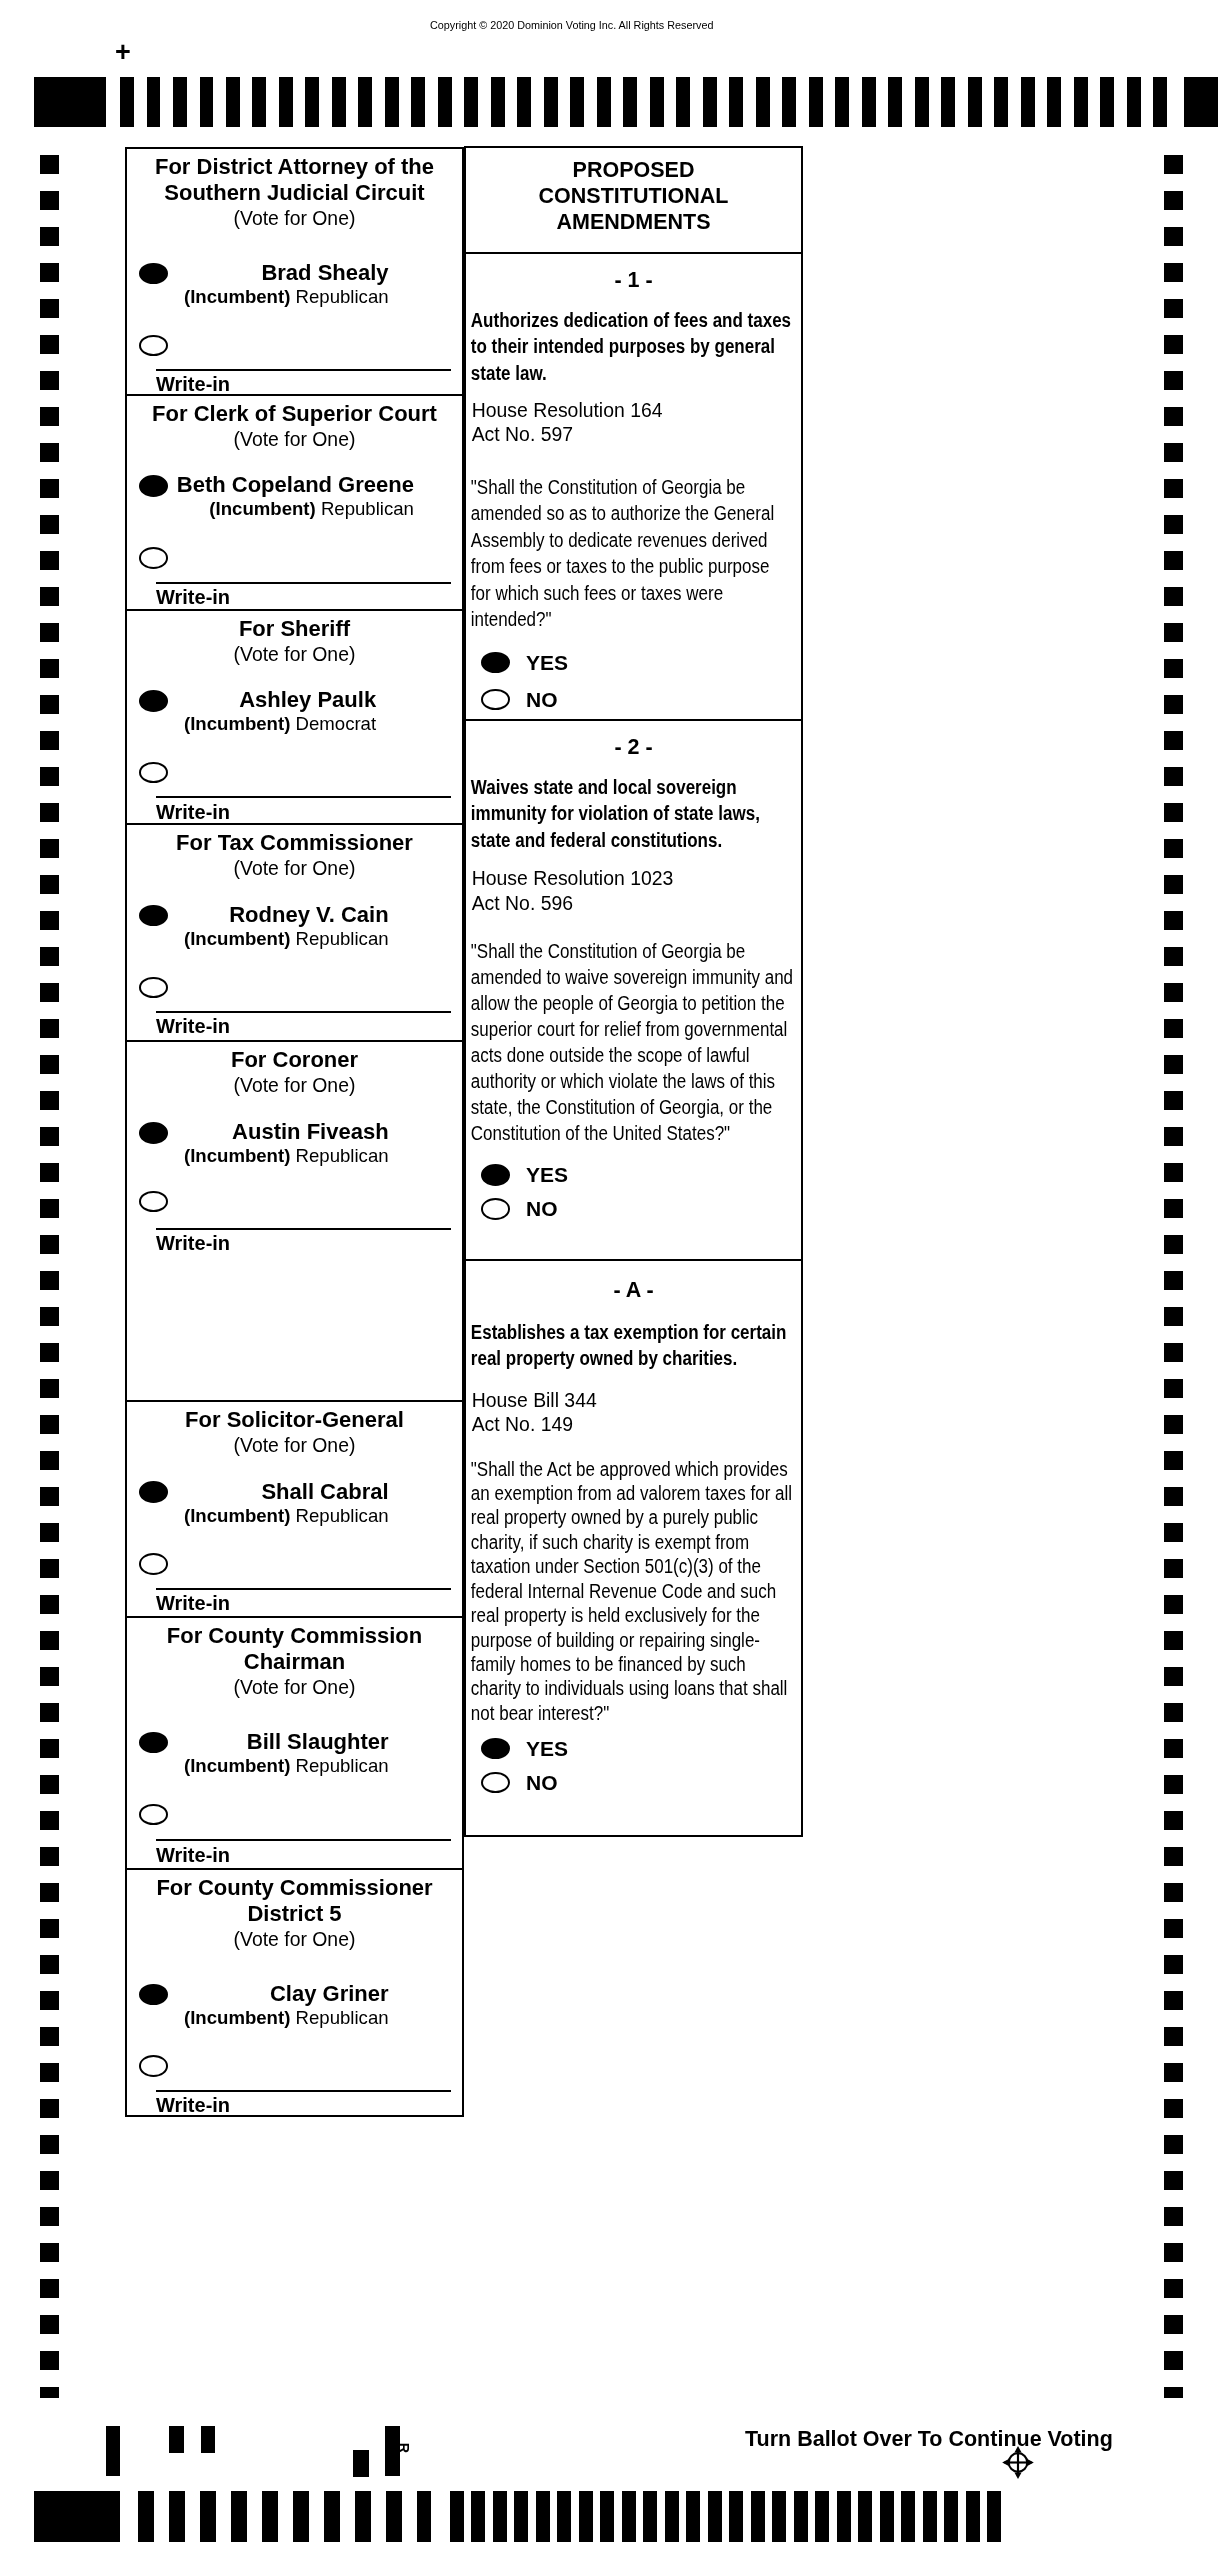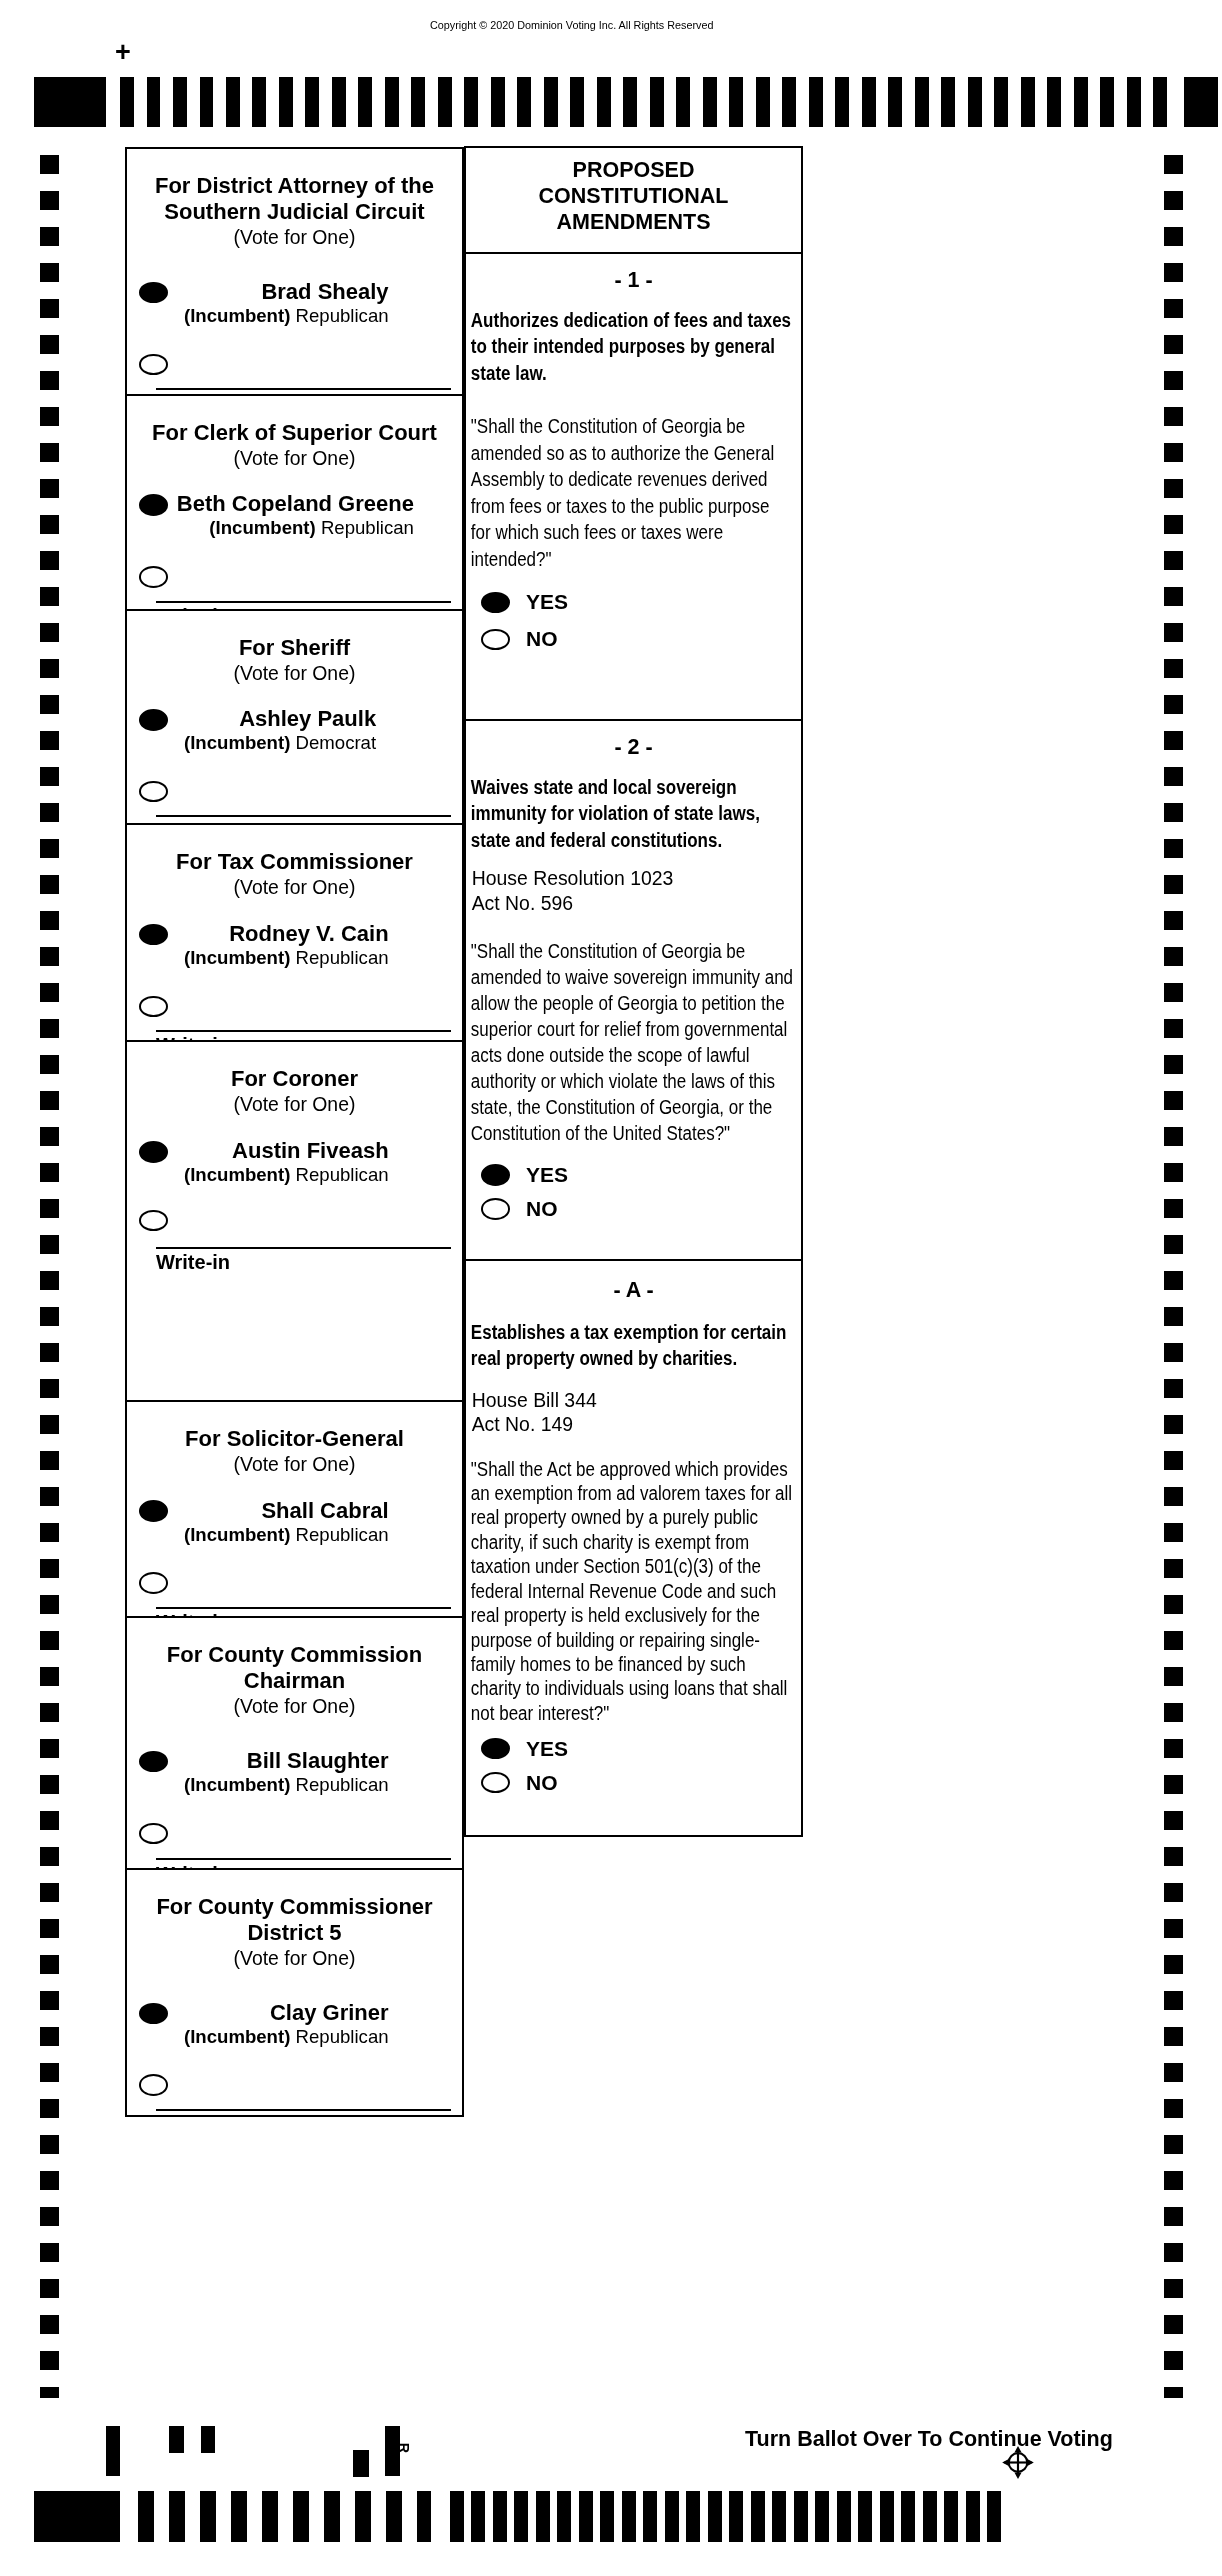--- a/index.html
+++ b/index.html
@@ -30,21 +30,21 @@
 
   
   .col{position:absolute;}
   .col-left{left:125px;top:147px;width:339px;}
   .col-right{left:464px;top:146px;width:339px;}
   .box{box-sizing:border-box;border:2.2px solid #000;margin-top:-2.2px;background:#fff;}
   .col .box:first-child{margin-top:0;}
   .contest{overflow:hidden;}
 
   
-  .c-title{margin-top:24px;font-weight:bold;font-size:22px;line-height:26px;
+  .c-title{margin-top:5px;font-weight:bold;font-size:22px;line-height:26px;
            text-align:center;white-space:pre-line;}
   .c-sub{font-size:19.4px;line-height:24px;text-align:center;}
   .row{display:flex;align-items:flex-start;padding-left:12.2px;}
   .oval{flex:0 0 auto;box-sizing:border-box;width:29px;height:21.5px;border:2.2px solid #000;
         border-radius:50%;margin-top:2.9px;background:#fff;}
   .oval.filled{background:#000;}
   .ct{margin-left:8.6px;text-align:right;}
   .nm{font-weight:bold;font-size:22px;line-height:26px;}
   .pt{font-size:18.6px;line-height:21.5px;margin-left:7.2px;}
   .pt .inc{font-weight:bold;}
@@ -217,20 +217,22 @@
 
     <section class="box" style="height:108px">
       <div class="hdr">PROPOSED
 CONSTITUTIONAL
 AMENDMENTS</div>
     </section>
 
     <section class="box" style="min-height:469px">
       <div class="m-num" style="margin-top:14.3px">- 1 -</div>
       <div class="m-sum squeeze" style="margin-top:14.3px">Authorizes dedication of fees and taxes to their intended purposes by general state law.</div>
+      <div class="m-cite" style="margin-top:11.5px">House Resolution 164
+Act No. 597</div>
       <div class="m-q squeeze" style="margin-top:27px">"Shall the Constitution of Georgia be amended so as to authorize the General Assembly to dedicate revenues derived from fees or taxes to the public purpose for which such fees or taxes were intended?"</div>
       <div class="choice" style="margin-top:18px">
         <span class="oval filled"></span>
         <span class="lab">YES</span>
       </div>
       <div class="choice" style="margin-top:13px">
         <span class="oval"></span>
         <span class="lab">NO</span>
       </div>
     </section>

